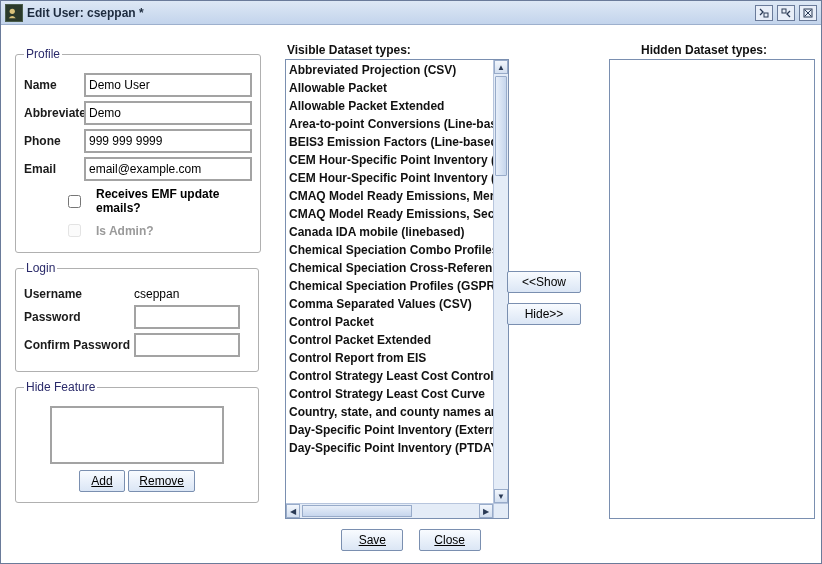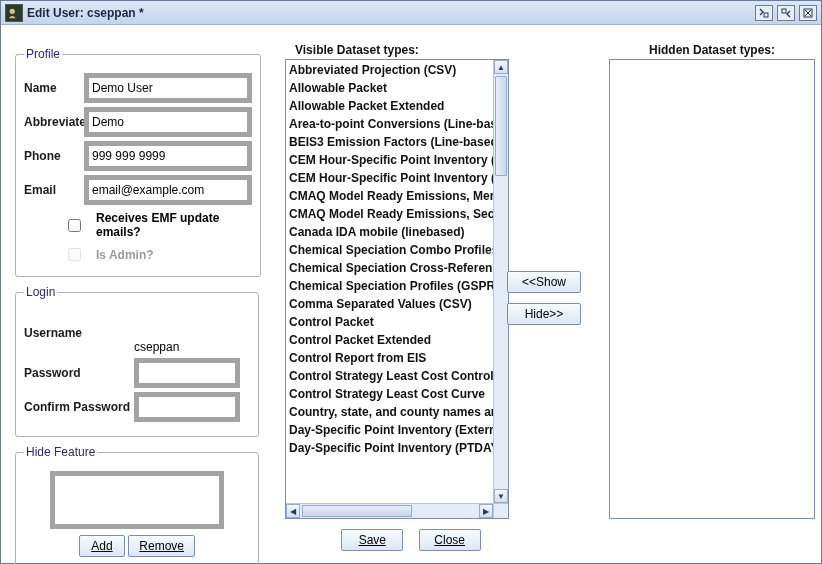--- a/index.html
+++ b/index.html
@@ -70,42 +70,42 @@
     align-items: center;
     margin: 4px 0;
   }
   .form-row label {
     width: 60px;
     font-weight: bold;
     color: #1b1b1b;
   }
   .login .form-row label { width: 110px; font-weight: bold; }
   input[type=text], input[type=password], textarea {
-    border: 5px solid #a3a3a3;
+    border: 2px solid #a3a3a3;
     background: #fff;
     padding: 10px 3px;
     font-family: inherit;
     font-size: 12px;
     height: 20px;
   }
   .profile input[type=text] { width: 168px; }
   .login input[type=password] { width: 106px; }
   .checkbox-row {
     display: flex; align-items: center;
     margin: 6px 0 2px 40px;
     gap: 12px;
     font-weight: bold;
   }
   .checkbox-row.disabled { color: #9a9a9a; }
   input[type=checkbox] {
     width: 13px; height: 13px;
     accent-color: #5a7fbf;
   }
   input[type=checkbox]:disabled { opacity: 0.6; }
-  .username-val { font-weight: normal; margin-top: 29px; }
+  .username-val { font-weight: normal; }
   .hide-feature textarea {
     width: 174px; height: 58px;
     resize: none;
     display: block;
     margin: 4px auto 6px auto;
   }
   .btn-row { text-align: center; }
   button.swing {
     background: linear-gradient(#f8fbff, #dbe6f5);
     border: 1px solid #7a8fb0;
@@ -113,21 +113,20 @@
     padding: 3px 10px;
     font-family: inherit;
     font-size: 12px;
     cursor: pointer;
     min-width: 46px;
   }
   .section-label {
     position: absolute;
     font-weight: bold;
     color: #111;
-    margin-left: 8px;
   }
   .visible-label { left: 286px; top: 18px; }
   .hidden-label { left: 640px; top: 18px; }
   .listbox-wrap {
     position: absolute;
     border: 1px solid #7a8fb0;
     background: #fff;
     margin-left: 8px;
   }
   .visible-list { left: 276px; top: 34px; width: 224px; height: 460px; }

